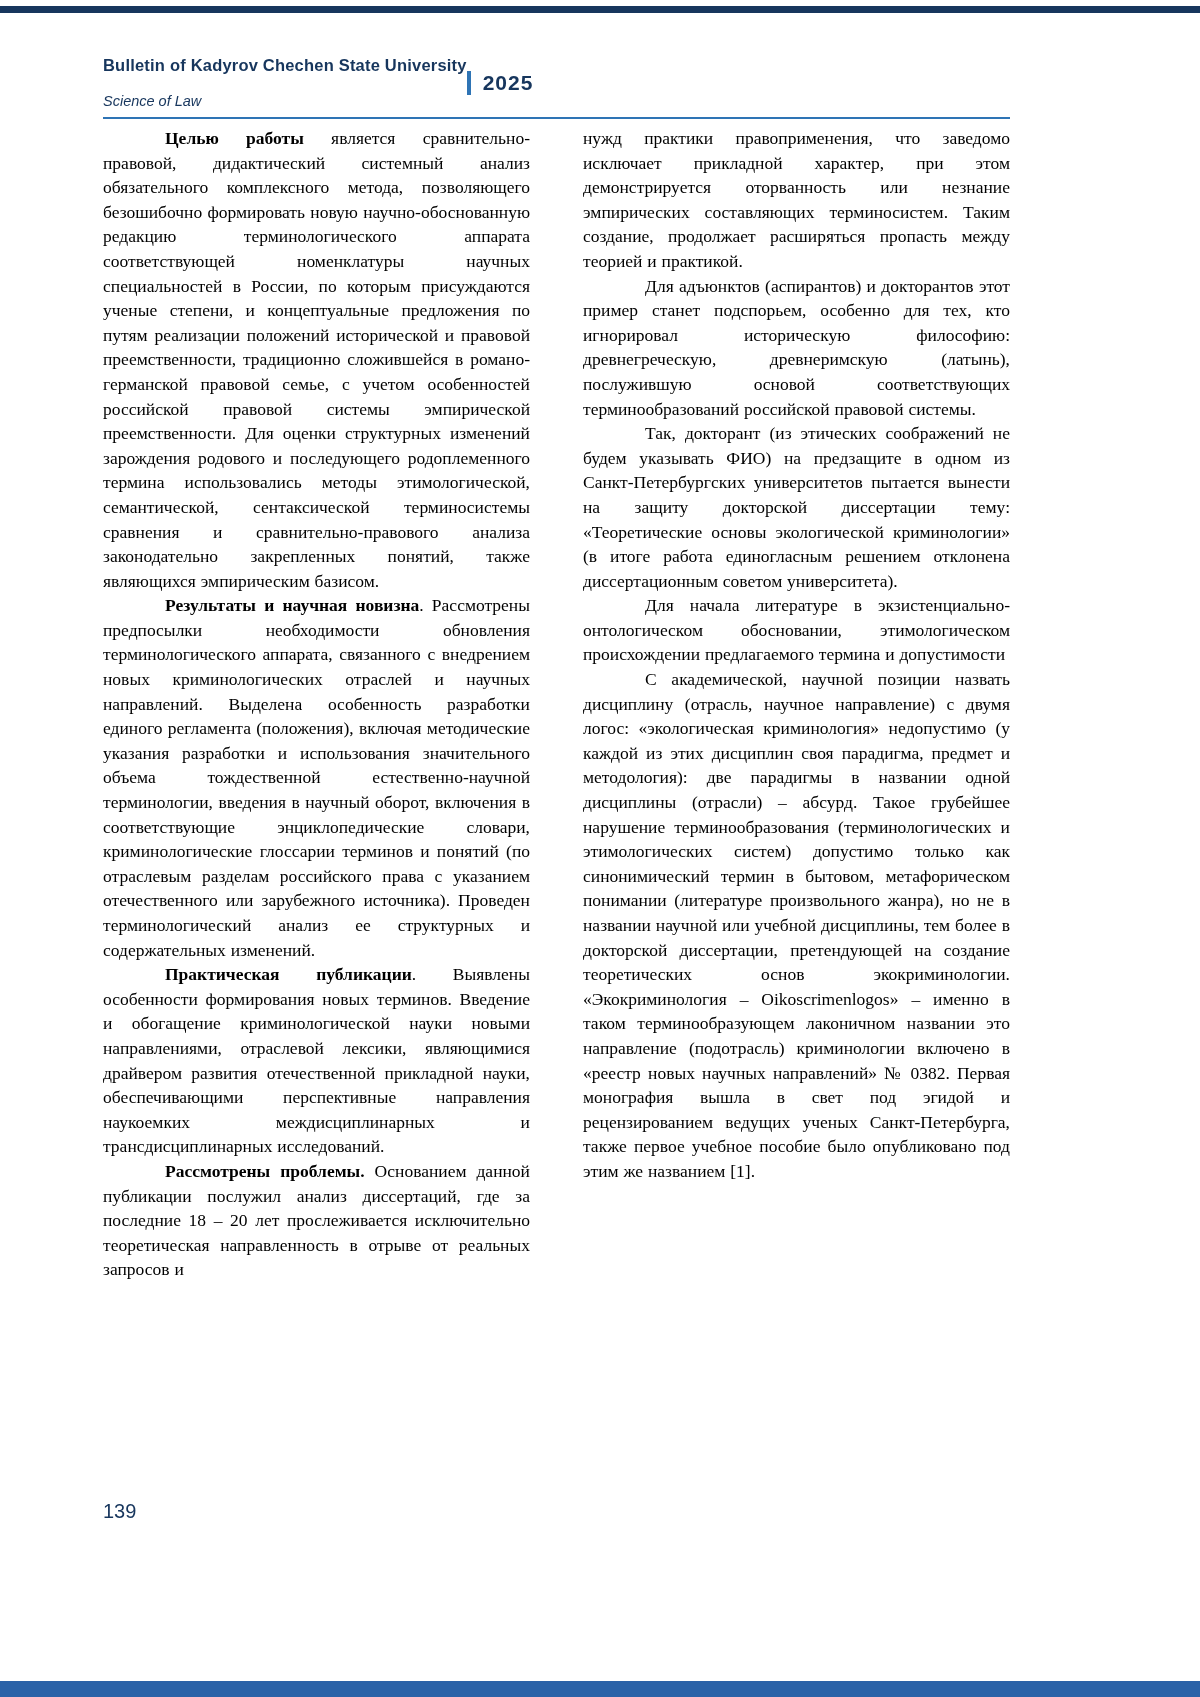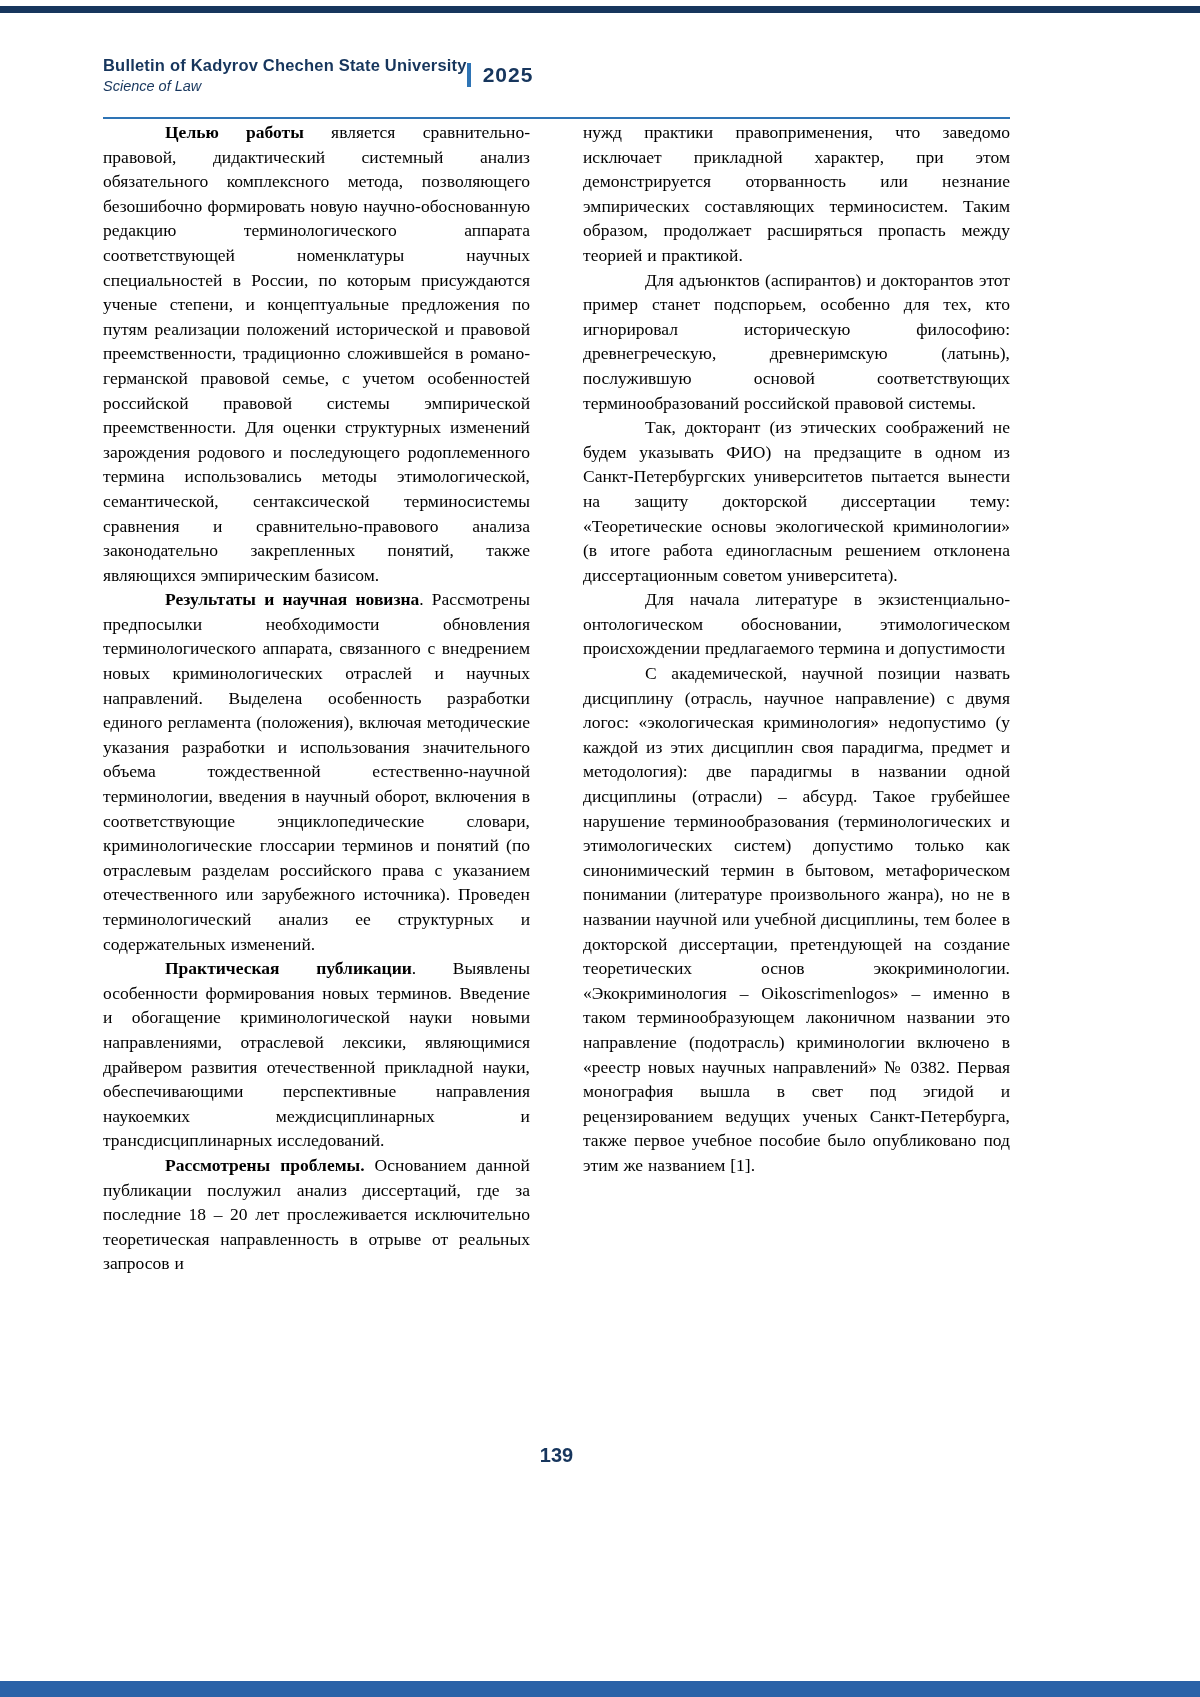--- a/index.html
+++ b/index.html
@@ -32,21 +32,21 @@
     font-size: 16.5px;
     font-weight: 600;
     color: #17365d;
     letter-spacing: 0.2px;
   }
   .journal-subtitle {
     font-family: "Liberation Sans", "DejaVu Sans", sans-serif;
     font-size: 14.5px;
     font-style: italic;
     color: #17365d;
-    margin-top: 3px;
+    margin-top: 18px;
   }
   .header-right {
     display: flex;
     align-items: center;
   }
   .year-bar {
     display: inline-block;
     width: 4px; height: 24px;
     background: #2e74b5;
     margin-right: 12px;
@@ -61,21 +61,21 @@
 
   .header-rule {
     position: absolute;
     top: 117px; left: 103px;
     width: 907px; height: 2px;
     background: #2e74b5;
   }
 
   .columns {
     position: absolute;
-    top: 120px; left: 103px;
+    top: 126px; left: 103px;
     width: 907px;
     display: flex;
     gap: 53px;
   }
   .col {
     flex: 0 0 427px;
     width: 427px;
   }
   .para {
     margin: 0;
@@ -83,26 +83,26 @@
     font-size: 17.5px;
     line-height: 24.6px;
     hyphens: auto;
     word-spacing: 0.5px;
   }
   .para b { font-weight: bold; }
   .indent { text-indent: 62px; }
 
   .page-number {
     position: absolute;
-    top: 1444px; left: 103px;
+    top: 1500px; left: 103px;
     width: 907px;
-    text-align: center;
+    text-align: left;
     font-family: "Liberation Sans", "DejaVu Sans", sans-serif;
     font-size: 20px;
-    font-weight: bold;
+    font-weight: normal;
     color: #17365d;
   }
 
   .bottom-bar {
     position: absolute;
     bottom: 0; left: 0;
     width: 100%; height: 16px;
     background: #2a62a8;
   }
 </style>
@@ -125,21 +125,21 @@
 <div class="header-rule"></div>
 
 <main class="columns">
   <section class="col">
     <p class="para indent"><b>Целью работы</b><span> является сравнительно-правовой, дидактический системный анализ обязательного комплексного метода, позволяющего безошибочно формировать новую научно-обоснованную редакцию терминологического аппарата соответствующей номенклатуры научных специальностей в России, по которым присуждаются ученые степени, и концептуальные предложения по путям реализации положений исторической и правовой преемственности, традиционно сложившейся в романо-германской правовой семье, с учетом особенностей российской правовой системы эмпирической преемственности. Для оценки структурных изменений зарождения родового и последующего родоплеменного термина использовались методы этимологической, семантической, сентаксической терминосистемы сравнения и сравнительно-правового анализа законодательно закрепленных понятий, также являющихся эмпирическим базисом.</span></p>
     <p class="para indent"><b>Результаты и научная новизна</b><span>. Рассмотрены предпосылки необходимости обновления терминологического аппарата, связанного с внедрением новых криминологических отраслей и научных направлений. Выделена особенность разработки единого регламента (положения), включая методические указания разработки и использования значительного объема тождественной естественно-научной терминологии, введения в научный оборот, включения в соответствующие энциклопедические словари, криминологические глоссарии терминов и понятий (по отраслевым разделам российского права с указанием отечественного или зарубежного источника). Проведен терминологический анализ ее структурных и содержательных изменений.</span></p>
     <p class="para indent"><b>Практическая публикации</b><span>. Выявлены особенности формирования новых терминов. Введение и обогащение криминологической науки новыми направлениями, отраслевой лексики, являющимися драйвером развития отечественной прикладной науки, обеспечивающими перспективные направления наукоемких междисциплинарных и трансдисциплинарных исследований.</span></p>
     <p class="para indent"><b>Рассмотрены проблемы.</b><span> Основанием данной публикации послужил анализ диссертаций, где за последние 18 – 20 лет прослеживается исключительно теоретическая направленность в отрыве от реальных запросов и</span></p>
   </section>
   <section class="col">
-    <p class="para"><b></b><span>нужд практики правоприменения, что заведомо исключает прикладной характер, при этом демонстрируется оторванность или незнание эмпирических составляющих терминосистем. Таким образом, продолжает расширяться пропасть между теорией и практикой.</span></p>
+    <p class="para"><b></b><span>нужд практики правоприменения, что заведомо исключает прикладной характер, при этом демонстрируется оторванность или незнание эмпирических составляющих терминосистем. Таким создание, продолжает расширяться пропасть между теорией и практикой.</span></p>
     <p class="para indent"><b></b><span>Для адъюнктов (аспирантов) и докторантов этот пример станет подспорьем, особенно для тех, кто игнорировал историческую философию: древнегреческую, древнеримскую (латынь), послужившую основой соответствующих терминообразований российской правовой системы.</span></p>
     <p class="para indent"><b></b><span>Так, докторант (из этических соображений не будем указывать ФИО) на предзащите в одном из Санкт-Петербургских университетов пытается вынести на защиту докторской диссертации тему: «Теоретические основы экологической криминологии» (в итоге работа единогласным решением отклонена диссертационным советом университета).</span></p>
     <p class="para indent"><b></b><span>Для начала литературе в экзистенциально-онтологическом обосновании, этимологическом происхождении предлагаемого термина и допустимости</span></p>
     <p class="para indent"><b></b><span>С академической, научной позиции назвать дисциплину (отрасль, научное направление) с двумя логос: «экологическая криминология» недопустимо (у каждой из этих дисциплин своя парадигма, предмет и методология): две парадигмы в названии одной дисциплины (отрасли) – абсурд. Такое грубейшее нарушение терминообразования (терминологических и этимологических систем) допустимо только как синонимический термин в бытовом, метафорическом понимании (литературе произвольного жанра), но не в названии научной или учебной дисциплины, тем более в докторской диссертации, претендующей на создание теоретических основ экокриминологии. «Экокриминология – Oikoscrimenlogos» – именно в таком терминообразующем лаконичном названии это направление (подотрасль) криминологии включено в «реестр новых научных направлений» № 0382. Первая монография вышла в свет под эгидой и рецензированием ведущих ученых Санкт-Петербурга, также первое учебное пособие было опубликовано под этим же названием [1].</span></p>
   </section>
 </main>
 
 <div class="page-number">139</div>
 
 <div class="bottom-bar"></div>

